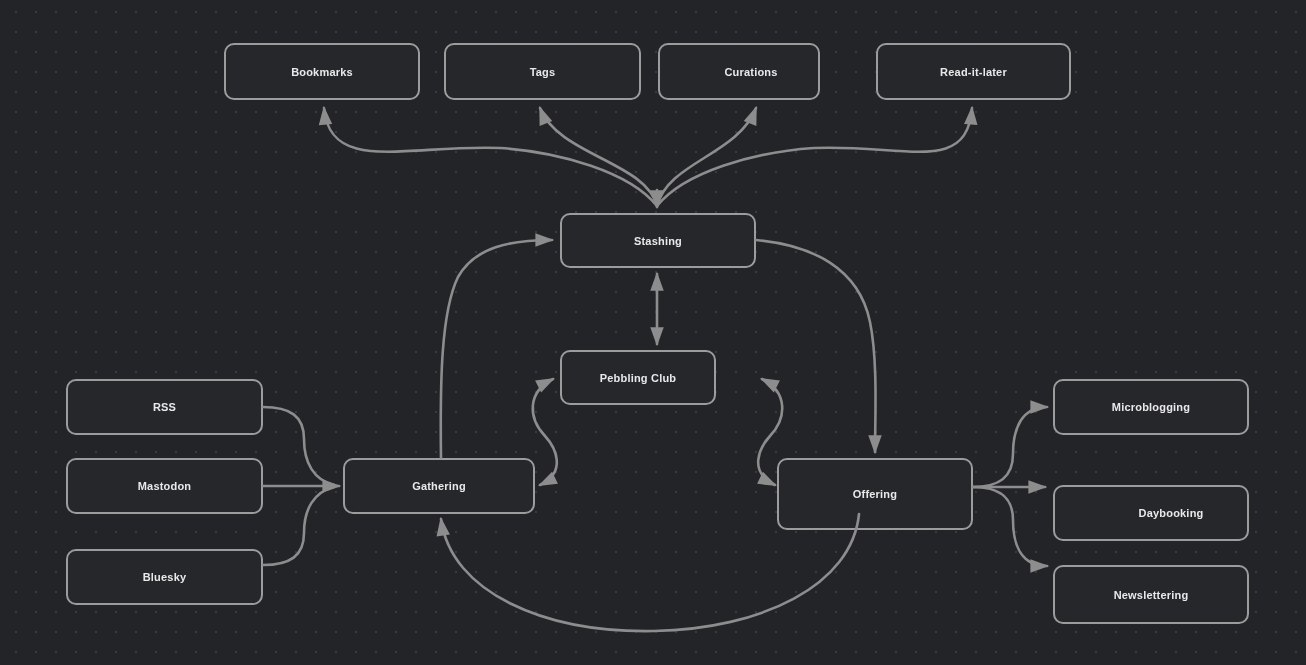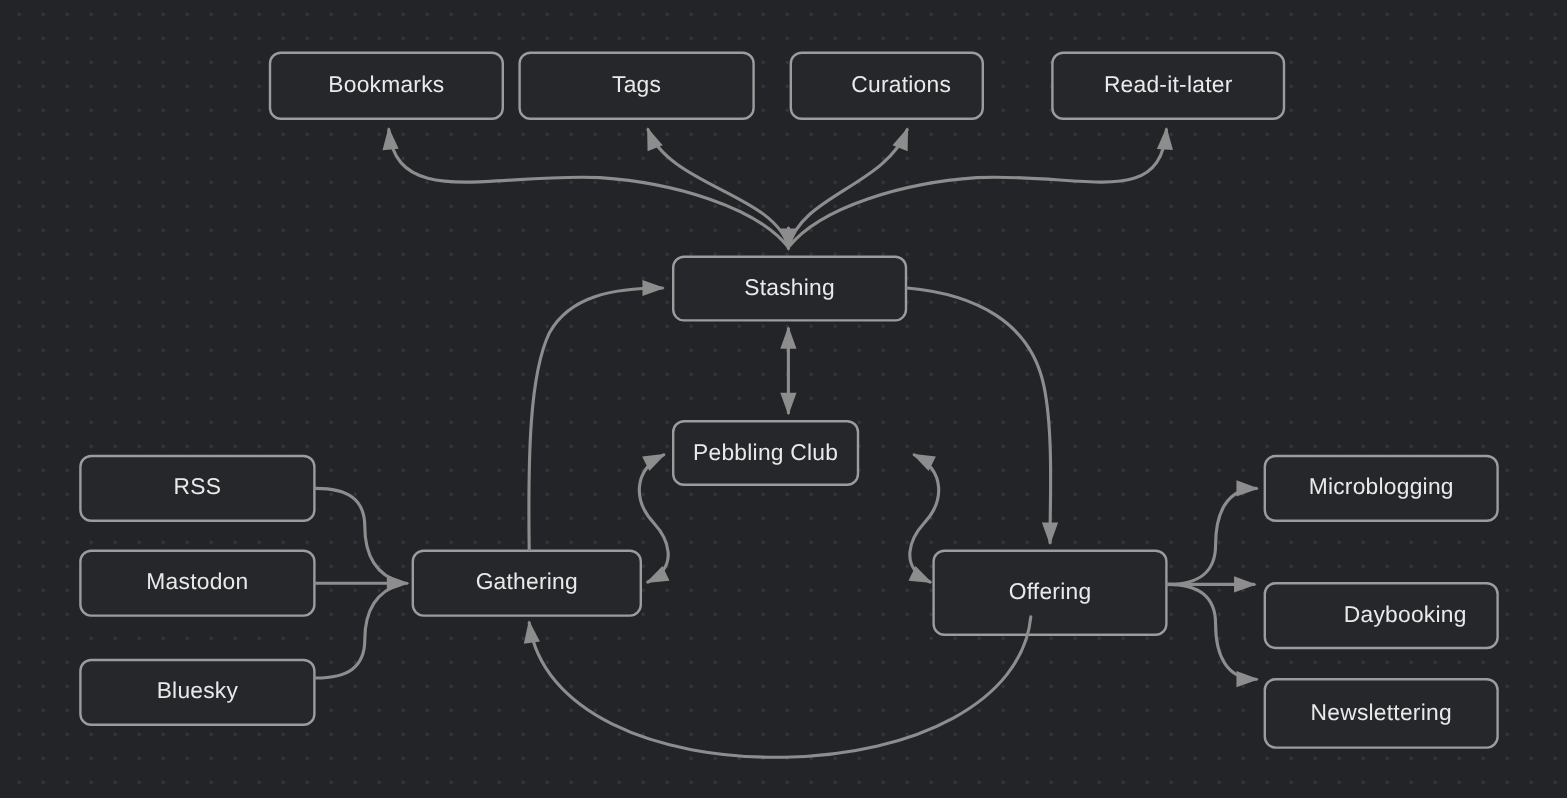--- a/index.html
+++ b/index.html
@@ -28,22 +28,22 @@
     position:absolute;
     box-sizing:border-box;
     background:var(--nodefill,#26272b);
     border:2px solid var(--nodeborder,#9c9c9c);
     border-radius:10px;
     display:flex;align-items:center;justify-content:center;
     z-index:2;
   }
   .node-label{
     color:var(--label,#e9e9ea);
-    font-size:19px;
-    font-weight:400;
+    font-size:11px;
+    font-weight:700;
     letter-spacing:.2px;
     white-space:nowrap;
   }
 </style>
 </head>
 <body>
 
 <div id="canvas" style="--bg: #232428; --dot: #3a3b40; --nodefill: #26272b; --nodeborder: #9c9c9c; --edge: #8d8d8d; --label: #e9e9ea;">
   <svg id="edge-layer" viewBox="0 0 1306 665" xmlns="http://www.w3.org/2000/svg">
     <defs>
@@ -71,21 +71,21 @@
         <path class="edge" d="M 263,565 C 290,565 304,556 304,533 C 304,509 314,492 334,487"></path>
         <path class="edge" d="M 973,487 C 998,487 1013,478 1013,454 C 1013,428 1022,407 1047,407" marker-end="url(#ah-end)"></path>
         <path class="edge" d="M 973,487 L 1045,487" marker-end="url(#ah-end)"></path>
         <path class="edge" d="M 973,487 C 998,487 1013,496 1013,520 C 1013,546 1022,566 1047,566" marker-end="url(#ah-end)"></path>
       </g>
   </svg>
   <div id="node-layer">
       <div class="node" style="left: 224px; top: 43px; width: 196px; height: 57px;">
         <span class="node-label">Bookmarks</span>
       </div>
-      <div class="node" style="left: 432px; top: 43px; width: 197px; height: 57px;">
+      <div class="node" style="left: 444px; top: 43px; width: 197px; height: 57px;">
         <span class="node-label">Tags</span>
       </div>
       <div class="node" style="left: 658px; top: 43px; width: 162px; height: 57px; padding-left: 24px;">
         <span class="node-label">Curations</span>
       </div>
       <div class="node" style="left: 876px; top: 43px; width: 195px; height: 57px;">
         <span class="node-label">Read-it-later</span>
       </div>
       <div class="node" style="left: 560px; top: 213px; width: 196px; height: 55px;">
         <span class="node-label">Stashing</span>

